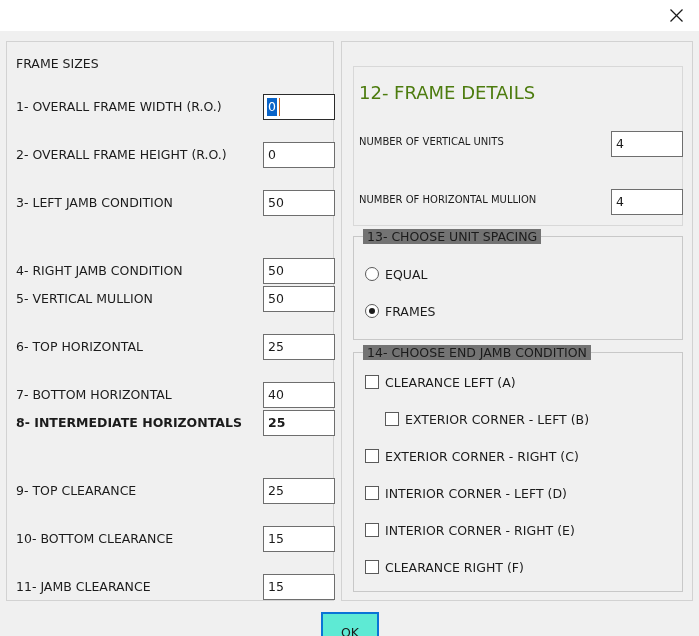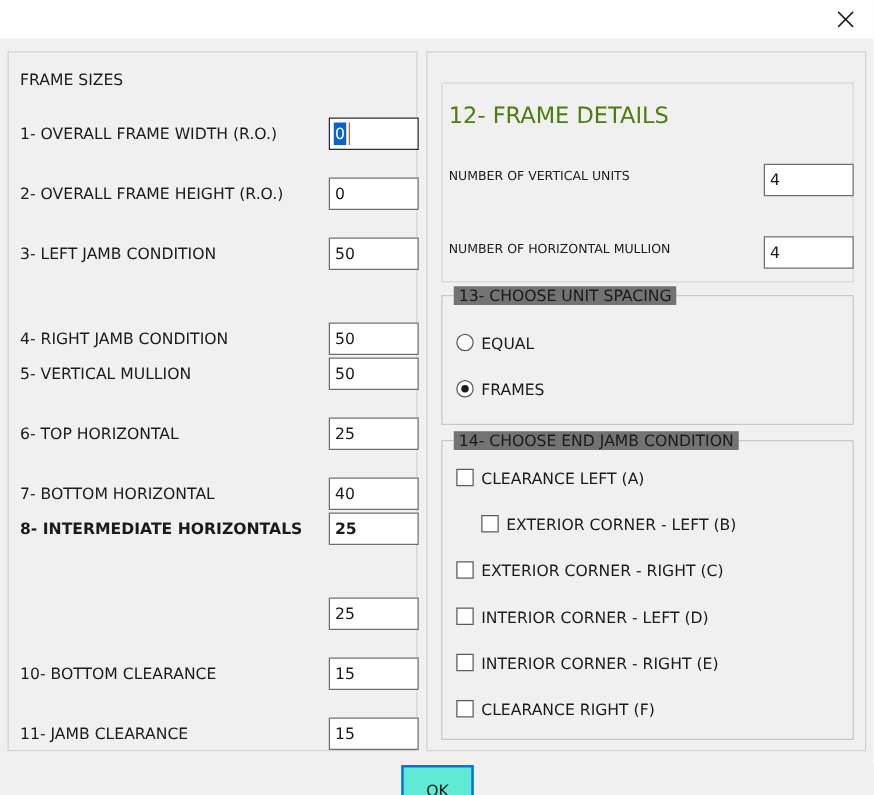--- a/index.html
+++ b/index.html
@@ -267,20 +267,21 @@
         </div>
         <div class="form-row" style="top: 340px;">
           <div class="row-label">7- BOTTOM HORIZONTAL</div>
           <div class="txt txt-left">40</div>
         </div>
         <div class="form-row" style="top: 368px; font-weight: bold;">
           <div class="row-label">8- INTERMEDIATE HORIZONTALS</div>
           <div class="txt txt-left">25</div>
         </div>
         <div class="form-row" style="top: 436px;">
+          <div class="row-label">9- TOP CLEARANCE</div>
           <div class="txt txt-left">25</div>
         </div>
         <div class="form-row" style="top: 484px;">
           <div class="row-label">10- BOTTOM CLEARANCE</div>
           <div class="txt txt-left">15</div>
         </div>
         <div class="form-row" style="top: 532px;">
           <div class="row-label">11- JAMB CLEARANCE</div>
           <div class="txt txt-left">15</div>
         </div>

